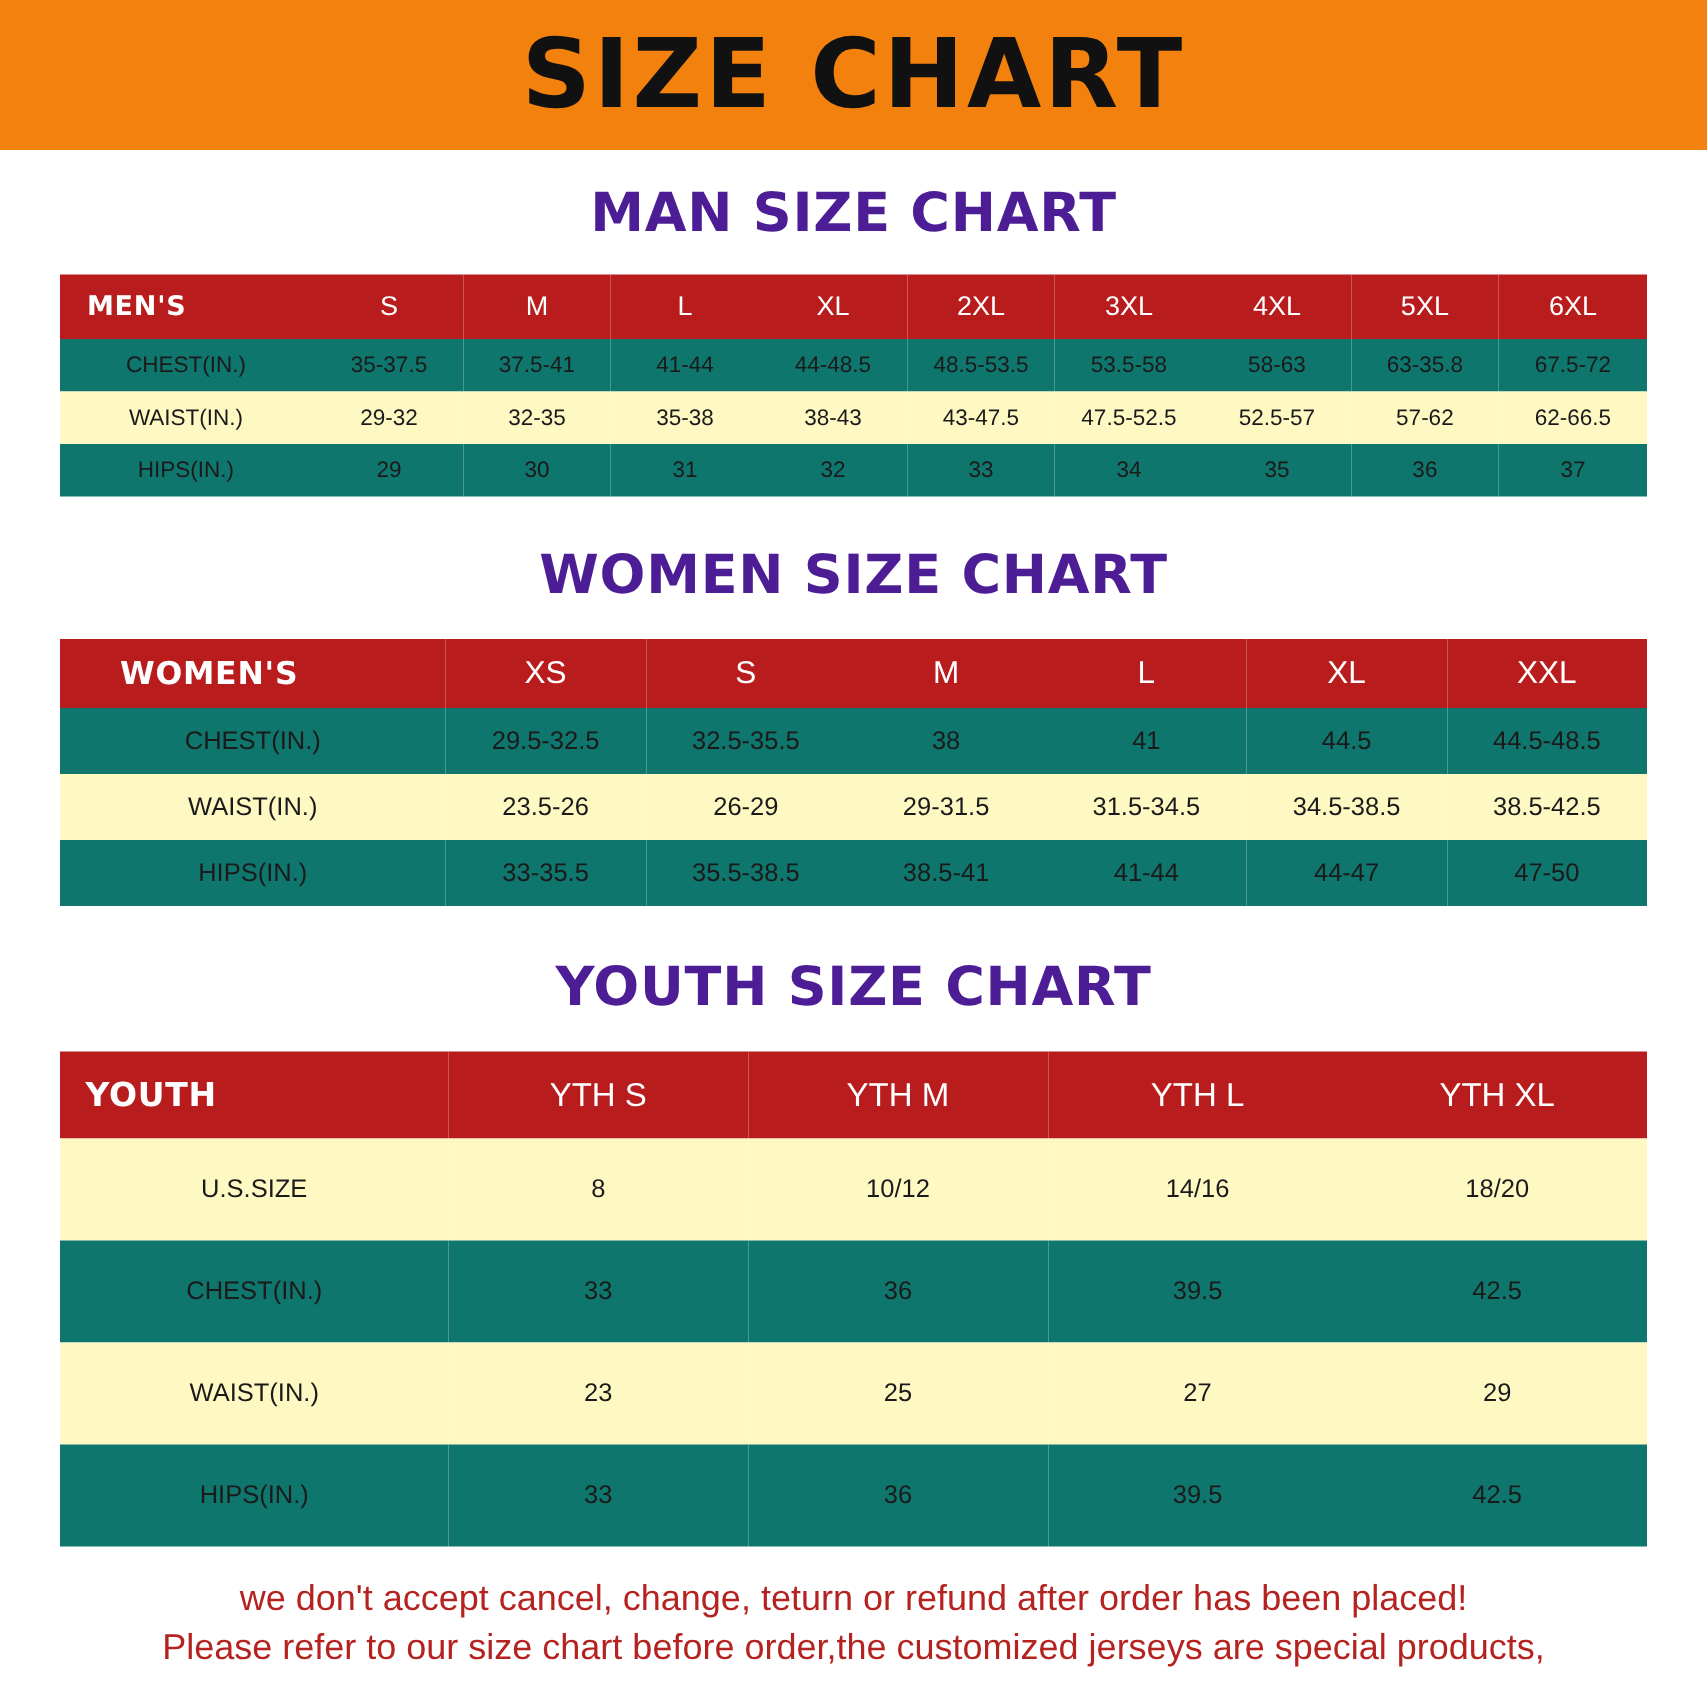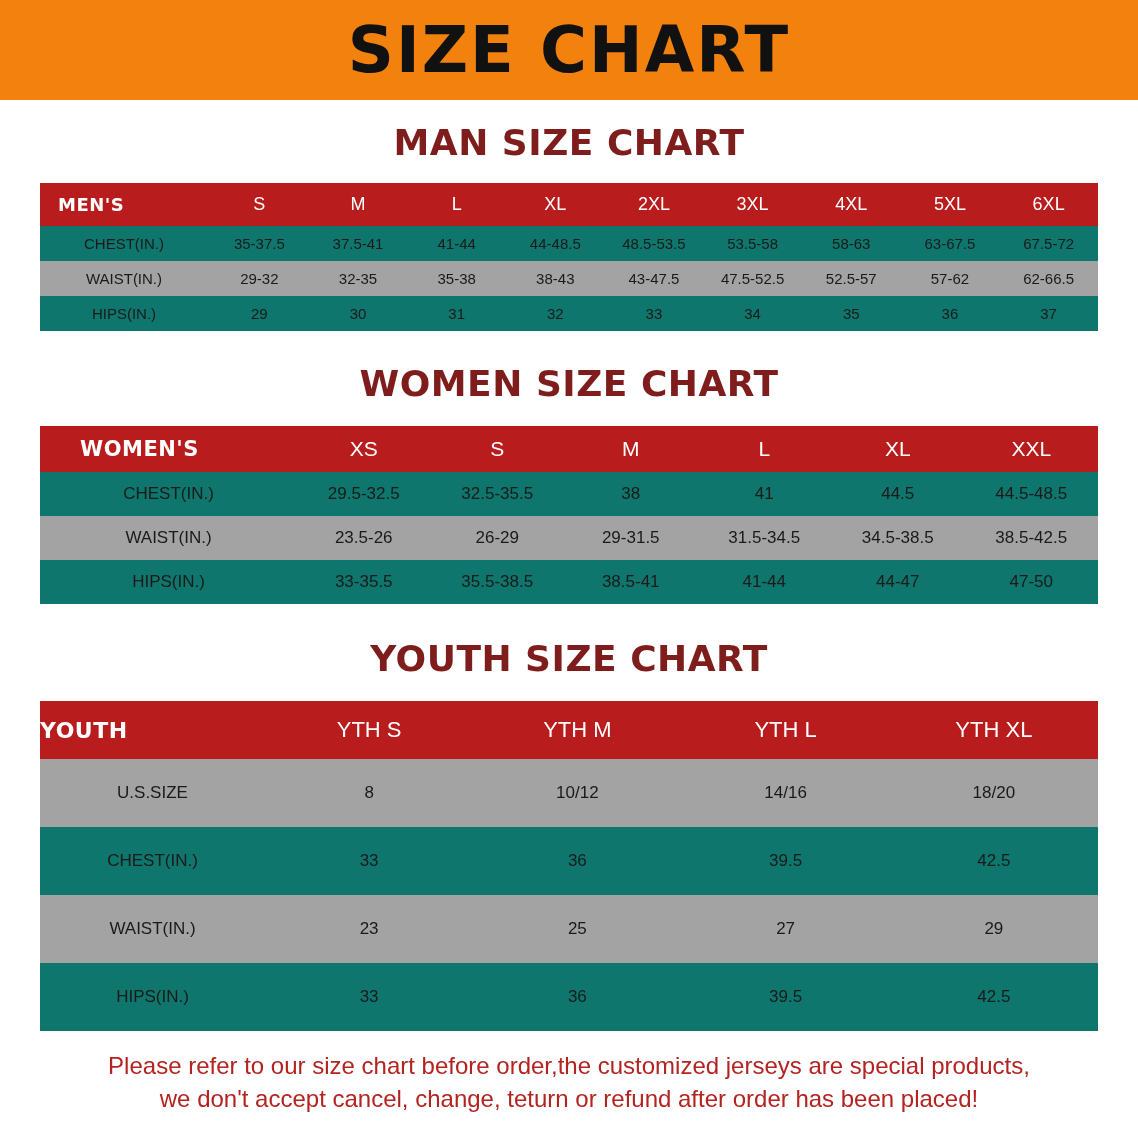--- a/index.html
+++ b/index.html
@@ -36,21 +36,21 @@
     color: #111111;
     line-height: 1;
     white-space: nowrap;
   }
 
   
   .section-title {
     text-align: center;
     font-family: "DejaVu Sans", sans-serif;
     font-weight: bold;
-    color: #7f1d1d;
+    color: #4c1d95;
     letter-spacing: 0.5px;
   }
   .t-man    { font-size: 36px; margin-top: 22px; margin-bottom: 20px; }
   .t-women  { font-size: 36px; margin-top: 32px; margin-bottom: 22px; }
   .t-youth  { font-size: 36px; margin-top: 34px; margin-bottom: 22px; }
 
   
   .table-wrap {
     padding: 0 40px;
   }
@@ -87,35 +87,35 @@
   
   table.size tbody td {
     font-size: 16px;
     padding: 9px 2px;
   }
   table.size tbody td.rowlabel {
     font-size: 17px;
     padding-left: 0;
   }
   tr.band-dark td { background: #0f766e; }
-  tr.band-light td { background: #a3a3a3; text-align: center; }
+  tr.band-light td { background: #fef9c3; text-align: center; }
 
   
   #men-table thead th.rowlabel { width: 150px; }
   #men-table thead th { font-size: 18px; }
   #men-table tbody td { font-size: 15px; }
 
   
   #women-table thead th.rowlabel { width: 215px; padding-left: 40px; }
   #women-table thead th { font-size: 21px; }
   #women-table tbody td { font-size: 17px; padding: 12px 2px; }
 
   
   #youth-table thead th.rowlabel { width: 225px; }
-  #youth-table thead th { font-size: 22px; padding: 16px 0; }
+  #youth-table thead th { font-size: 22px; padding: 16px 17px; }
   #youth-table tbody td { font-size: 17px; padding: 24px 2px; }
 
   
   .note {
     margin: 18px 0 0 0;
     padding: 0 36px;
     color: #b4231f;
     font-family: "Liberation Sans", sans-serif;
     font-size: 24px;
     line-height: 1.38;
@@ -151,21 +151,21 @@
       <tbody>
         <tr class="band-dark">
           <td class="rowlabel">CHEST(IN.)</td>
           <td>35-37.5</td>
           <td>37.5-41</td>
           <td>41-44</td>
           <td>44-48.5</td>
           <td>48.5-53.5</td>
           <td>53.5-58</td>
           <td>58-63</td>
-          <td>63-67.5</td>
+          <td>63-35.8</td>
           <td>67.5-72</td>
         </tr>
         <tr class="band-light">
           <td class="rowlabel">WAIST(IN.)</td>
           <td>29-32</td>
           <td>32-35</td>
           <td>35-38</td>
           <td>38-43</td>
           <td>43-47.5</td>
           <td>47.5-52.5</td>
@@ -274,17 +274,17 @@
           <td>33</td>
           <td>36</td>
           <td>39.5</td>
           <td>42.5</td>
         </tr>
       </tbody>
     </table>
   </div>
 
   <div class="note">
+    <div>we don't accept cancel, change, teturn or refund after order has been placed!</div>
     <div>Please refer to our size chart before order,the customized jerseys are special products,</div>
-    <div>we don't accept cancel, change, teturn or refund after order has been placed!</div>
   </div>
 
 </div>
 
 </body></html>

